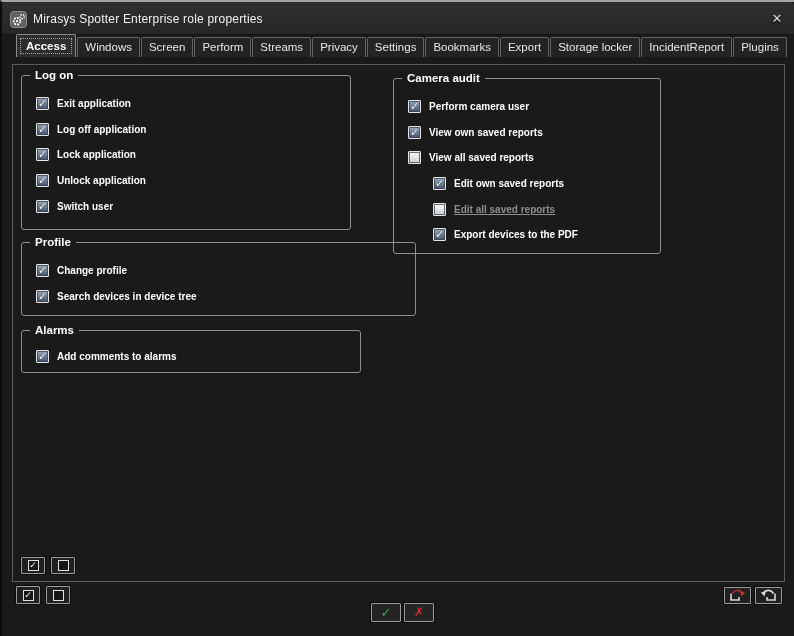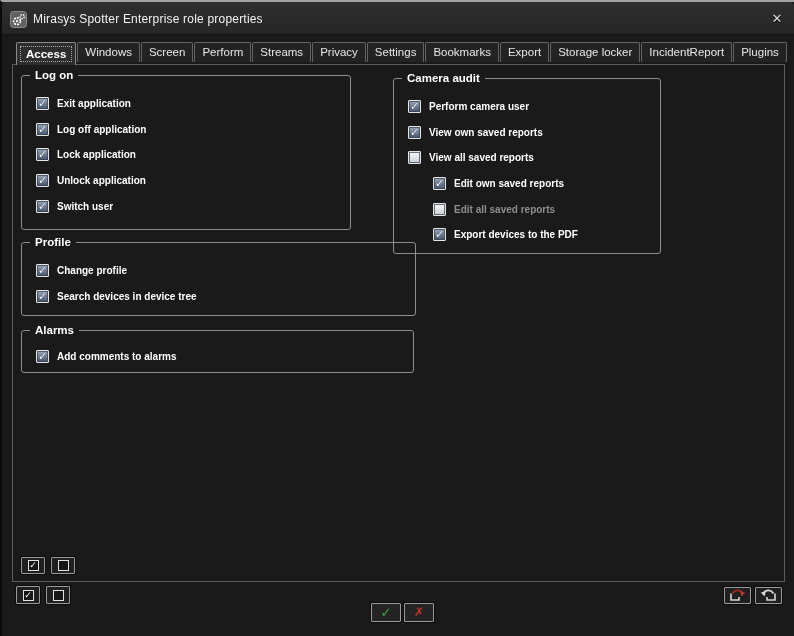--- a/index.html
+++ b/index.html
@@ -12,51 +12,51 @@
   
   .titlebar{position:absolute;left:0;top:0;right:0;height:33px;
     background:linear-gradient(180deg,#2f2f2f,#262626);
     border-bottom:1px solid #141414;border-radius:4px 4px 0 0;}
   .app-icon{position:absolute;left:8px;top:9px;width:17px;height:17px;}
   .title{position:absolute;left:31px;top:10px;font-size:12px;color:#f2f2f2;letter-spacing:.2px;white-space:nowrap;}
   .close-btn{position:absolute;right:9px;top:9px;width:16px;height:16px;color:#d9d9d9;
     font-size:13px;font-weight:bold;text-align:center;line-height:15px;cursor:default;
     font-family:"DejaVu Sans",sans-serif;text-shadow:0 1px 1px #000;}
   
-  .tabstrip{position:absolute;left:14px;top:40px;height:23px;display:flex;z-index:3;}
+  .tabstrip{position:absolute;left:14px;top:32px;height:23px;display:flex;align-items:flex-end;z-index:3;}
   .tab{height:20px;line-height:19px;padding:0 7px;font-size:11.5px;color:#e6e6e6;background:#232323;
     border:1px solid #646464;border-bottom:none;border-radius:2px 2px 0 0;margin-right:1px;white-space:nowrap;}
   .tab.selected{height:23px;line-height:22px;background:#2d2d2d;font-weight:bold;color:#ffffff;
     border-color:#8c8c8c;position:relative;padding:0 9px;}
   .tab.selected::after{content:"";position:absolute;left:3px;right:3px;top:3px;bottom:3px;border:1px dotted #a6a6a6;}
   
   .panel{position:absolute;left:10px;top:62px;width:773px;height:518px;border:1px solid #5c5c5c;background:#1a1a1a;z-index:1;}
   
   .group{position:absolute;border:1px solid #8f8f8f;border-radius:3px;}
   .group-title{position:absolute;top:-8px;left:8px;background:#1a1a1a;padding:0 5px;
     font-size:11.5px;font-weight:bold;color:#ffffff;line-height:14px;white-space:nowrap;}
   .g-logon{left:8px;top:10px;width:330px;height:155px;padding-left:48px;}
   .g-camera{left:352px;top:13px;width:268px;height:176px;margin-left:28px;}
   .g-profile{left:8px;top:177px;width:395px;height:74px;}
-  .g-alarms{left:8px;top:265px;width:393px;height:43px;}
+  .g-alarms{left:8px;top:265px;width:340px;height:43px;}
   .row{position:absolute;left:14px;display:flex;align-items:center;gap:8px;height:15px;}
   .row.indent{left:39px;}
   .r1{top:20px}.r2{top:46px}.r3{top:71px}.r4{top:97px}.r5{top:123px}.r6{top:148px}
   .g-alarms .r1{top:18px}
   
   .cb{width:13px;height:13px;flex:0 0 13px;border:1px solid #e6e6e6;border-radius:1px;
     background:linear-gradient(180deg,#fbfbfb,#c9ced4);
     box-shadow:inset 0 0 0 1px rgba(55,65,80,.75);
     display:flex;align-items:center;justify-content:center;}
   .cb.checked{background:linear-gradient(180deg,#9aa8ba,#44546e);}
   .cb .mark{display:none;color:#ffffff;font-size:11px;font-weight:bold;line-height:11px;
     font-family:"DejaVu Sans",sans-serif;margin-top:-1px;text-shadow:0 0 1px #223;}
   .cb.checked .mark{display:block;}
   .lbl{font-size:10px;font-weight:bold;color:#ffffff;white-space:nowrap;}
-  .lbl.dim{color:#8e8e8e;}
+  .lbl.dim{color:#8e8e8e;text-decoration:underline;}
   
   .tool-btn{display:flex;align-items:center;justify-content:center;width:24px;height:17px;
     background:#202020;border:1px solid #9a9a9a;border-radius:1px;box-shadow:0 0 0 1px #0c0c0c;}
   .mini-cb{width:11px;height:11px;border:1px solid #e2e2e2;background:#161616;
     display:flex;align-items:center;justify-content:center;}
   .mini-cb .m{display:none;color:#fff;font-size:9px;font-weight:bold;line-height:9px;font-family:"DejaVu Sans",sans-serif;}
   .mini-cb.checked .m{display:block;}
   .panel-btns{position:absolute;left:8px;bottom:7px;display:flex;gap:6px;}
   .dialog-btns{position:absolute;left:14px;top:584px;display:flex;gap:6px;}
   .dialog-btns .tool-btn{height:18px;}

